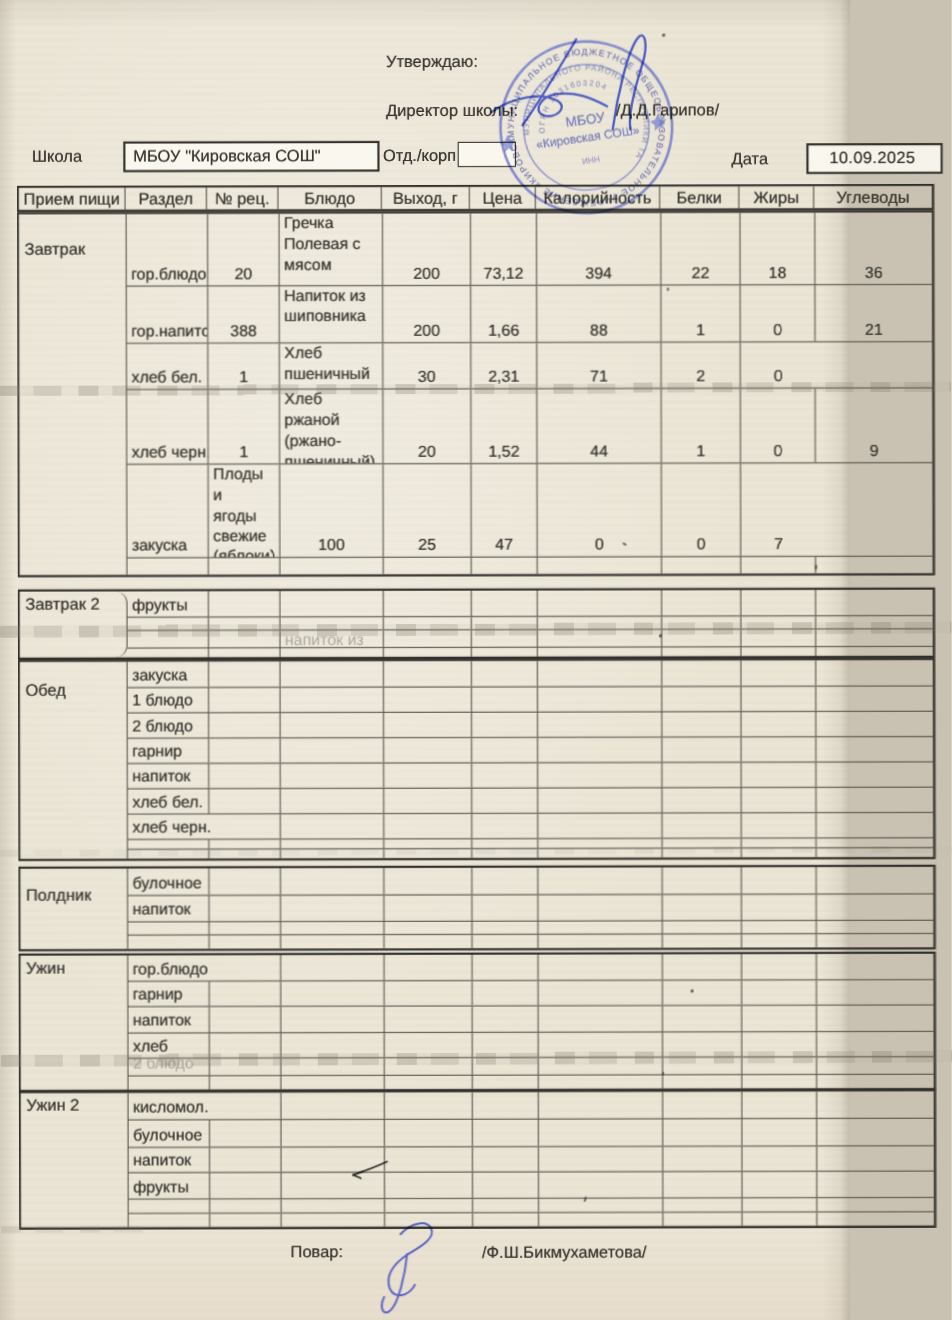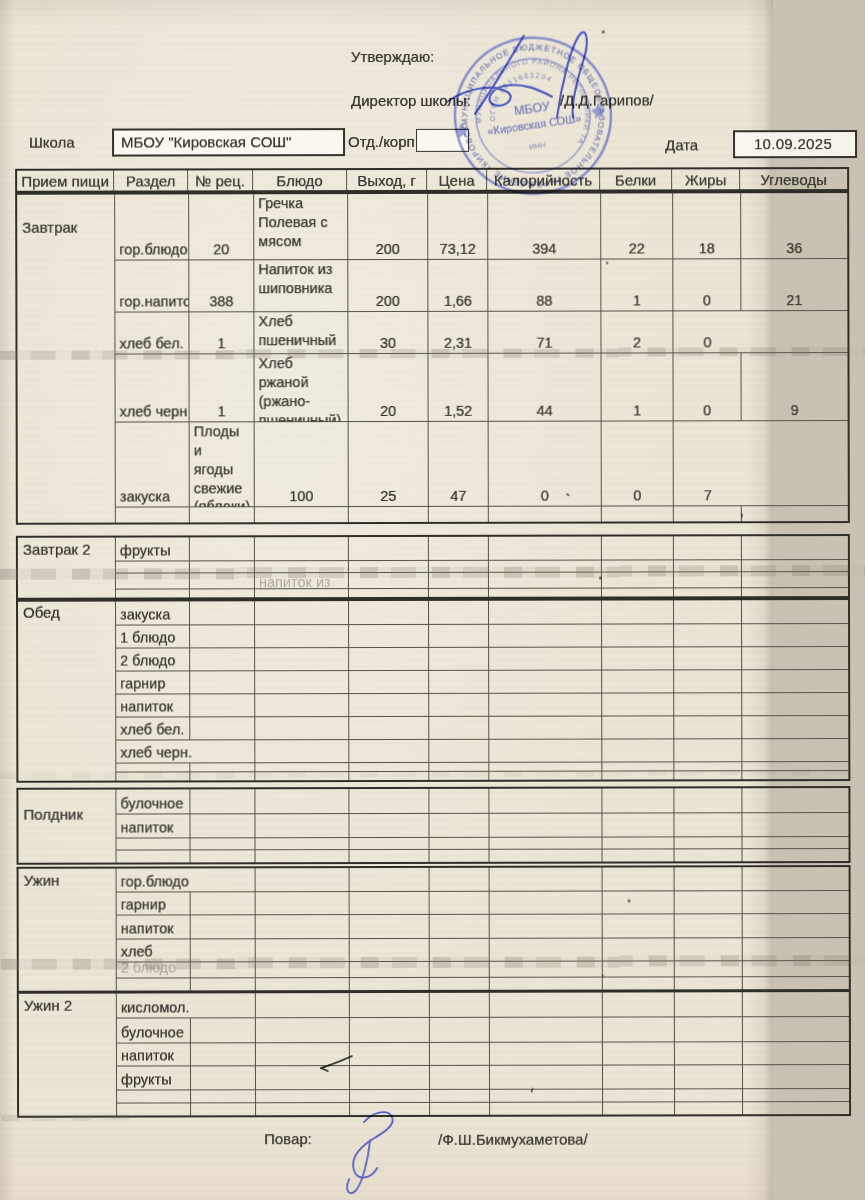--- a/index.html
+++ b/index.html
@@ -179,21 +179,21 @@
               <div class="c num"></div>
               <div class="c num"></div>
               <div class="c num"></div>
               <div class="c num"></div>
               <div class="c num"></div>
               <div class="c num"></div>
             </div>
           </div>
         </div>
         <div class="sec" style="top: 535px;">
-          <div class="meal" style="padding-top: 3px;">
+          <div class="meal" style="padding-top: 3px; border-radius: 11px;">
             <div>Завтрак 2</div>
           </div>
           <div class="rows">
             <div class="row" style="height: 24px;">
               <div class="c raz">фрукты</div>
               <div class="c num"></div>
               <div class="c dish"></div>
               <div class="c num"></div>
               <div class="c num"></div>
               <div class="c num"></div>
@@ -230,21 +230,21 @@
               <div class="c num"></div>
               <div class="c num"></div>
               <div class="c num"></div>
               <div class="c num"></div>
               <div class="c num"></div>
               <div class="c num"></div>
             </div>
           </div>
         </div>
         <div class="sec" style="top: 599px;">
-          <div class="meal" style="padding-top: 2px;">
+          <div class="meal" style="padding-top: 18px;">
             <div>Обед</div>
           </div>
           <div class="rows">
             <div class="row" style="height: 24px;">
               <div class="c raz">закуска</div>
               <div class="c num"></div>
               <div class="c dish"></div>
               <div class="c num"></div>
               <div class="c num"></div>
               <div class="c num"></div>

